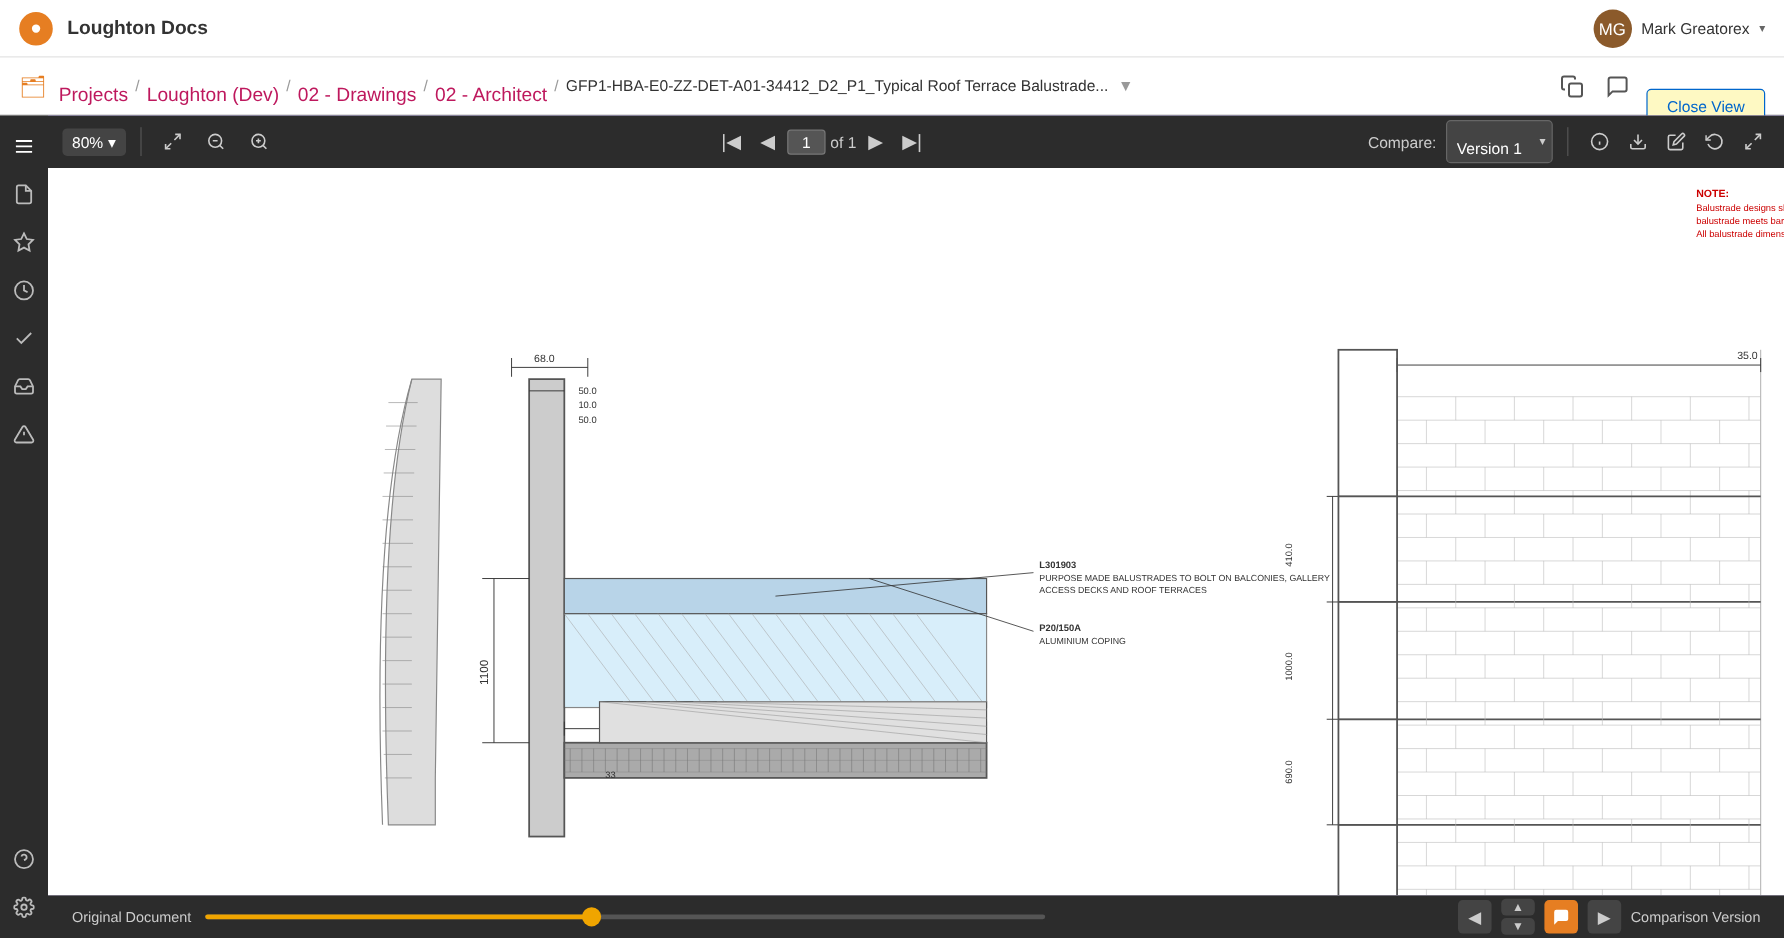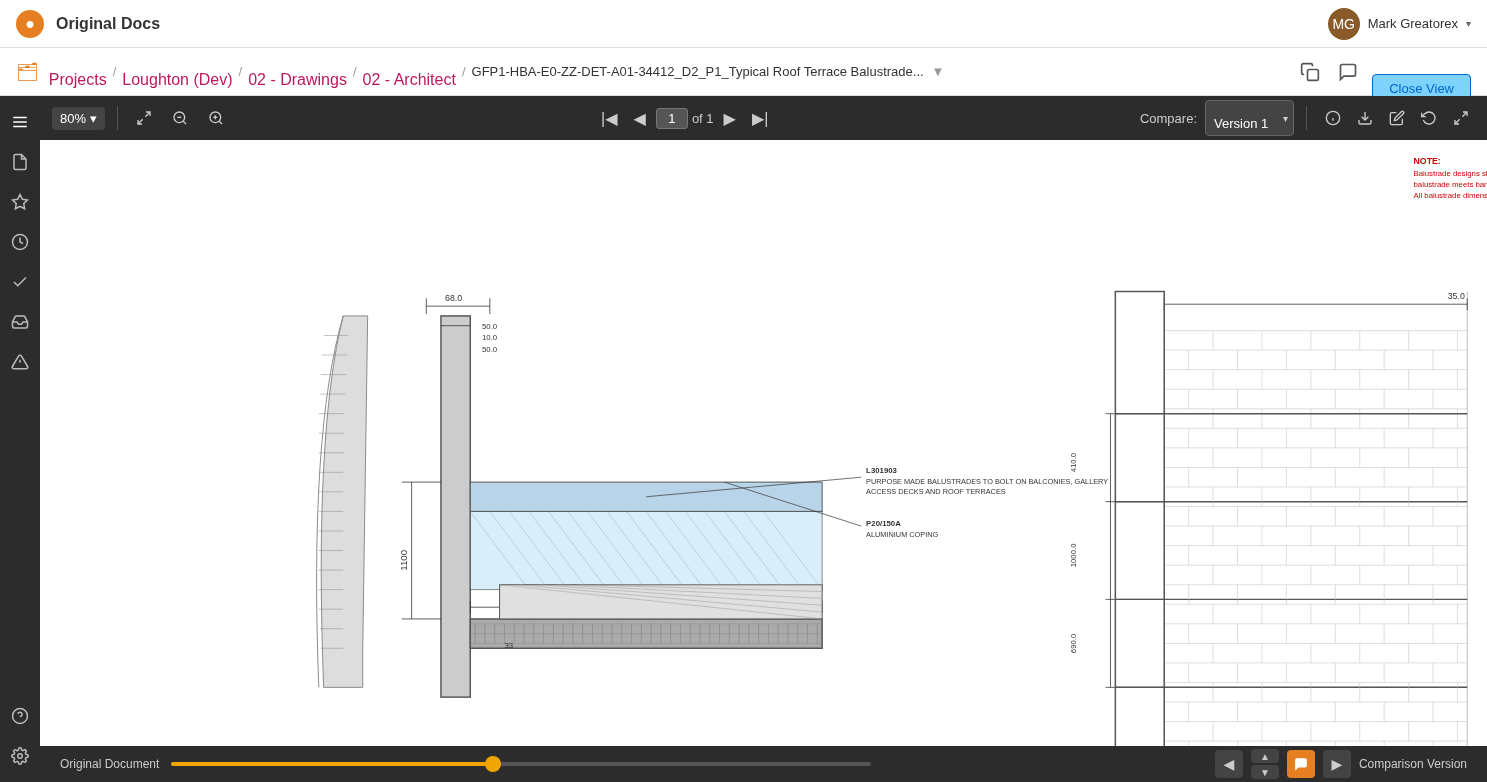--- a/index.html
+++ b/index.html
@@ -98,21 +98,21 @@
       border: none;
       cursor: pointer;
       color: #555;
       font-size: 18px;
       padding: 4px;
       display: flex; align-items: center;
     }
     .close-view-btn {
       border: 1px solid #0066cc;
       color: #0066cc;
-      background: #7dd3fc;
+      background: #fef9c3;
       padding: 6px 16px;
       border-radius: 4px;
       font-size: 13px;
       cursor: pointer;
       margin-top: 34px;
     }
 
     
     .main-layout {
       display: flex;
@@ -302,21 +302,21 @@
     
     .drawing-svg { position: absolute; top: 0; left: 0; width: 100%; height: 100%; }
   </style>
 </head>
 <body>
 
 <div class="top-bar">
   <div class="app-icon">
     <span>●</span>
   </div>
-  <span class="app-title">Original Docs</span>
+  <span class="app-title">Loughton Docs</span>
   <div class="top-bar-right">
     <div class="user-avatar">
       <span>MG</span>
     </div>
     <span class="user-name">Mark Greatorex</span>
     <span class="chevron-down">▾</span>
   </div>
 </div>
 
 <div class="breadcrumb-bar">

